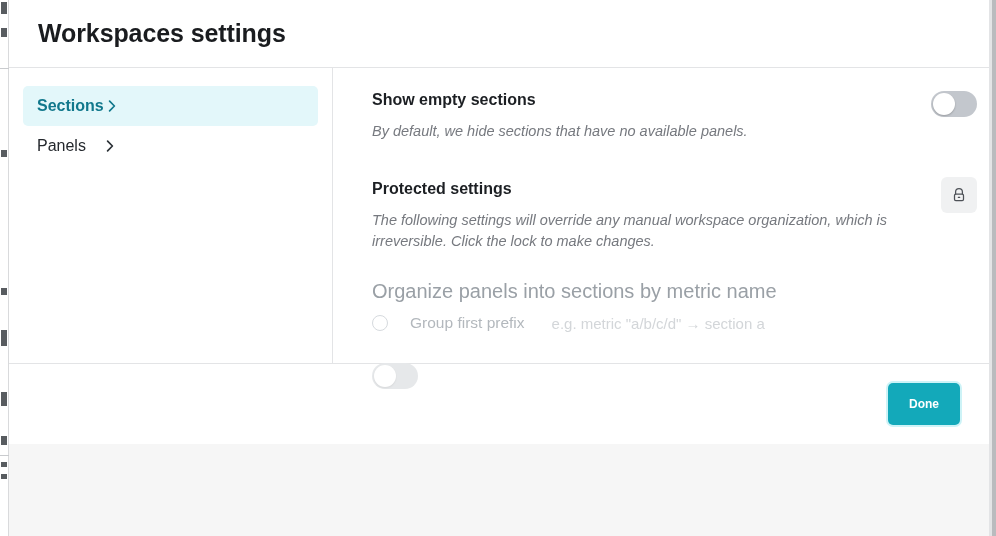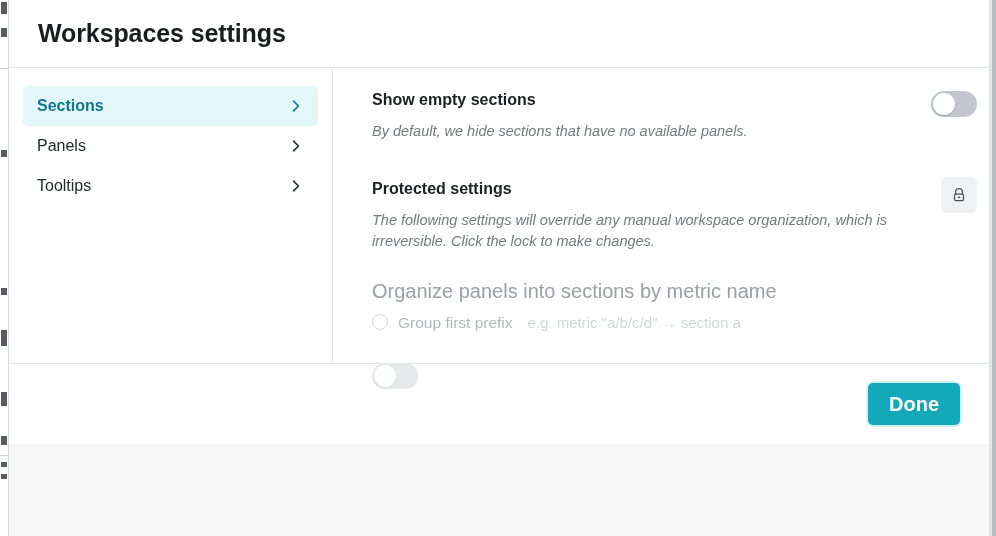--- a/index.html
+++ b/index.html
@@ -93,21 +93,20 @@
     width: 324px;
     flex: 0 0 324px;
     border-right: 1px solid #e3e4e6;
     padding: 18px 14px 0 14px;
   }
   .side-item {
     height: 40px;
     border-radius: 5px;
     display: flex;
     align-items: center;
-    justify-content: space-between;
     padding: 0 14px 0 14px;
     cursor: pointer;
     color: #24282d;
     font-size: 16px;
   }
   .side-item + .side-item { margin-top: 0; gap: 16px; }
   .side-item.active {
     background: #e3f7fa;
     color: #11788c;
     font-weight: 700;
@@ -191,23 +190,23 @@
 
   .protected-group { margin-top: 29px; }
   .group-heading {
     font-size: 20px;
     color: #9aa0a6;
     line-height: 20px;
   }
 
   .radio-row {
     display: flex;
-    align-items: flex-start;
+    align-items: center;
     margin-top: 13px;
-    gap: 10px;
+    gap: 22px;
     cursor: default;
   }
   .radio {
     width: 16px; height: 16px;
     border-radius: 50%;
     border: 1.6px solid #d6dade;
     flex: 0 0 16px;
     position: relative;
     background: #fff;
   }
@@ -254,21 +253,21 @@
     align-items: center;
     justify-content: flex-end;
     padding: 0 29px;
   }
   .done-btn {
     background: #13a9ba;
     color: #ffffff;
     border: none;
     border-radius: 5px;
     font-family: "Liberation Sans", sans-serif;
-    font-size: 20px;
+    font-size: 12px;
     font-weight: 700;
     height: 42px;
     padding: 0 21px;
     cursor: pointer;
     box-shadow: 0 0 0 2px #cdf3f7;
   }
 </style>
 </head>
 <body>
 
@@ -312,28 +311,20 @@
 
       <div class="side-item">
         <span>Panels</span>
         <span class="chev">
           <svg width="16" height="16" viewBox="0 0 16 16" fill="none">
             <path d="M5.6 3.2 L10.4 8 L5.6 12.8" stroke="currentColor" stroke-width="1.7" stroke-linecap="round" stroke-linejoin="round"></path>
           </svg>
         </span>
       </div>
 
-      <div class="side-item">
-        <span>Tooltips</span>
-        <span class="chev">
-          <svg width="16" height="16" viewBox="0 0 16 16" fill="none">
-            <path d="M5.6 3.2 L10.4 8 L5.6 12.8" stroke="currentColor" stroke-width="1.7" stroke-linecap="round" stroke-linejoin="round"></path>
-          </svg>
-        </span>
-      </div>
 
 
     </nav>
 
     <section class="content">
 
       <div class="setting-row">
         <div class="setting-text">
           <div class="setting-title">Show empty sections</div>
           <div class="setting-desc">By default, we hide sections that have no available panels.</div>

